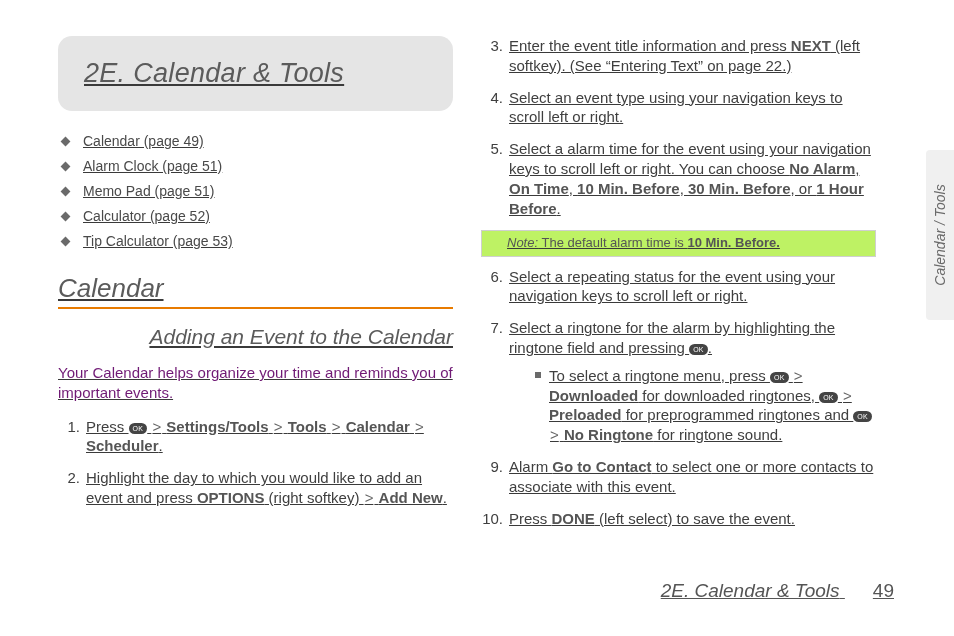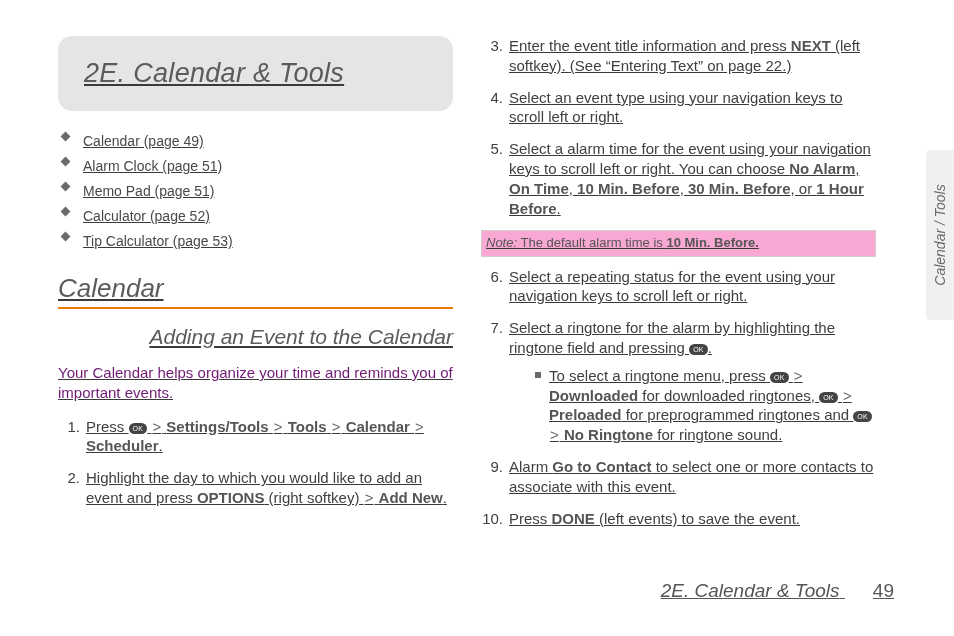--- a/index.html
+++ b/index.html
@@ -14,21 +14,21 @@
     margin-bottom: 22px;
   }
   .banner h1 {
     font-style: italic;
     font-weight: 400;
     font-size: 27px;
     color: #5b5b5b;
     letter-spacing: 0.3px;
   }
   ul.toc { list-style: none; margin: 0 0 10px 4px; }
-  ul.toc li { font-size: 14px; color: #494949; margin-bottom: 9px; display: flex; align-items: flex-start; }
+  ul.toc li { font-size: 14px; color: #494949; margin-bottom: 9px; display: flex; align-items: center; }
   .diamond {
     display: inline-block; width: 7px; height: 7px; background: #6a6a6a;
     transform: rotate(45deg); margin-right: 14px; flex-shrink: 0;
   }
   h2.section {
     font-style: italic; font-weight: 400; font-size: 26px; color: #5b5b5b;
     border-bottom: 2px solid #e87b00; padding-bottom: 3px; margin: 24px 0 16px 0;
   }
   h3.sub {
     font-style: italic; font-weight: 400; font-size: 21px; color: #5b5b5b;
@@ -46,22 +46,22 @@
     position: absolute; left: 0; top: 0; width: 22px; text-align: right; color: #3f3f3f;
   }
   .bold { font-weight: 700; color: #555; }
   .ok-key {
     display: inline-block; background: #444; color: #fff; font-size: 7px;
     border-radius: 6px; padding: 1px 4px; vertical-align: 1px; line-height: 9px;
     letter-spacing: 0.3px;
   }
   .gt { font-family: Arial; font-weight: 400; color: #666; padding: 0 1px; }
   .note {
-    background: #f9a8d4; border: 1px solid #cfcfcf;
-    padding: 4px 4px; font-size: 13px; color: #555; margin: 4px 0 10px 0;
+    background: #bef264; border: 1px solid #cfcfcf;
+    padding: 4px 25px; font-size: 13px; color: #555; margin: 4px 0 10px 0;
     line-height: 1.25;
   }
   .note .ni { font-style: italic; }
   .sub-bullet { padding-left: 40px; position: relative; margin-top: 8px; font-size: 15px; line-height: 1.32; }
   .sub-bullet::before {
     content: ""; position: absolute; left: 26px; top: 6px;
     width: 6px; height: 6px; background: #6a6a6a;
   }
   .side-tab {
     position: absolute; right: 0; top: 150px; width: 28px; height: 170px;
@@ -152,21 +152,21 @@
       <li data-num="7">
         <span>Select a ringtone for the alarm by highlighting the ringtone field and pressing </span><span class="ok-key">OK</span><span>.</span>
         <div class="sub-bullet">
           <span>To select a ringtone menu, press </span><span class="ok-key">OK</span> <span class="gt">&gt;</span> <span class="bold">Downloaded</span><span> for downloaded ringtones, </span><span class="ok-key">OK</span> <span class="gt">&gt;</span> <span class="bold">Preloaded</span><span> for preprogrammed ringtones and </span><span class="ok-key">OK</span> <span class="gt">&gt;</span> <span class="bold">No Ringtone</span><span> for ringtone sound.</span>
         </div>
       </li>
       <li data-num="9">
         <span>Alarm </span><span class="bold">Go to Contact</span><span> to select one or more contacts to associate with this event.</span>
       </li>
       <li data-num="10">
-        <span>Press </span><span class="bold">DONE</span><span> (left events) to save the event.</span>
+        <span>Press </span><span class="bold">DONE</span><span> (left select) to save the event.</span>
       </li>
     </ol>
   </div>
 
   <div class="side-tab">
     <span>Calendar / Tools</span>
   </div>
 
   <div class="footer">
     <span>2E. Calendar &amp; Tools</span>

